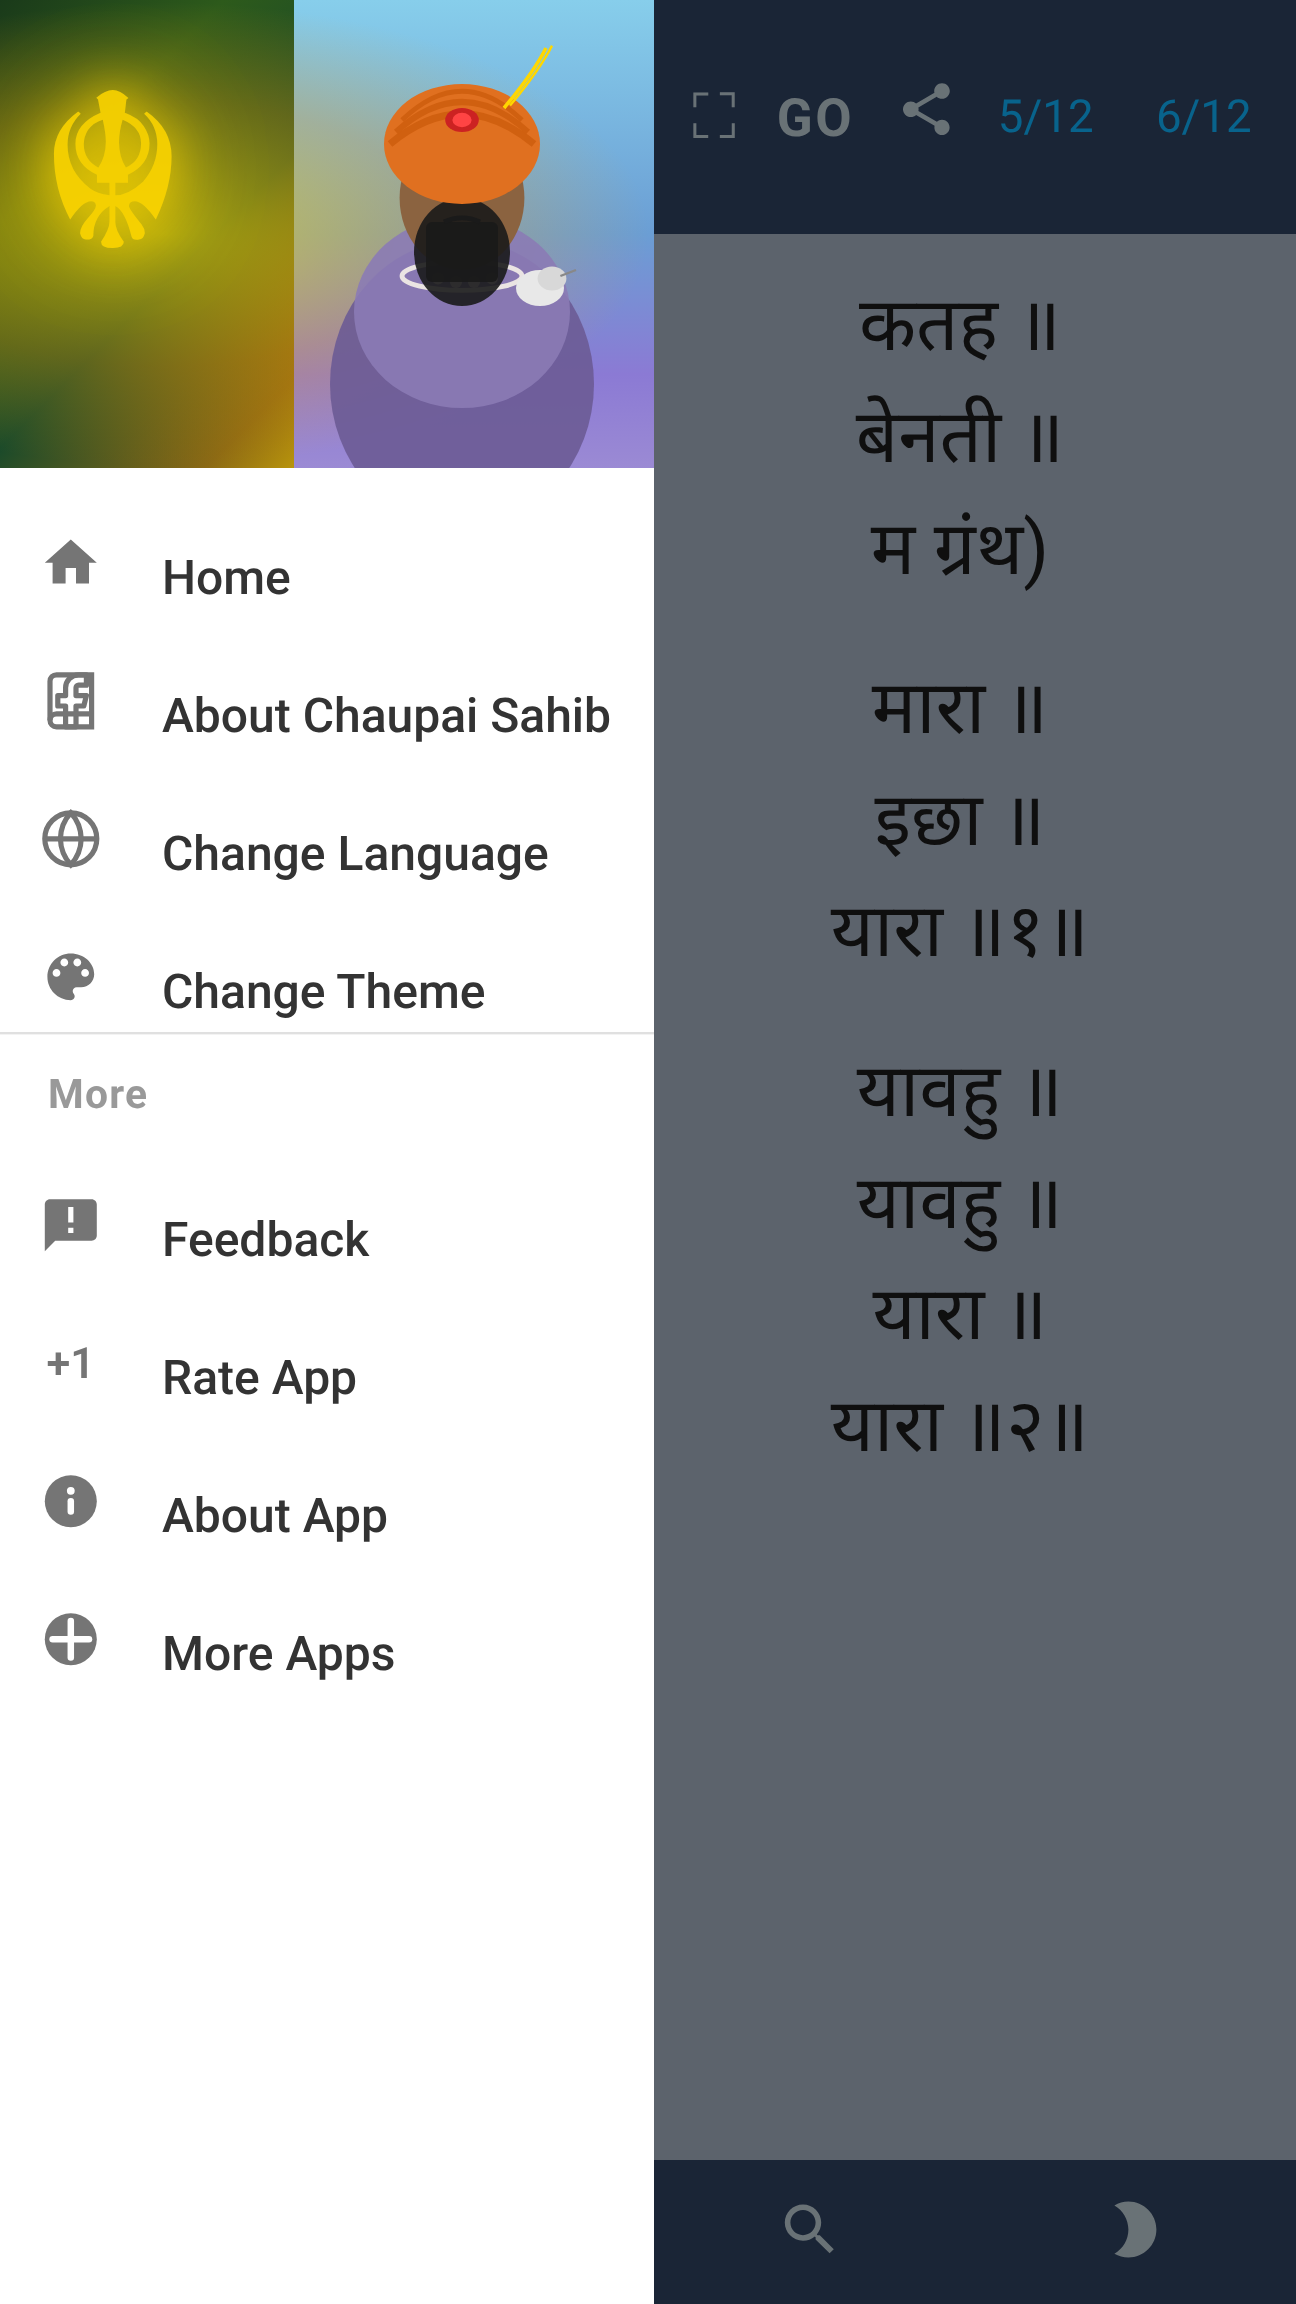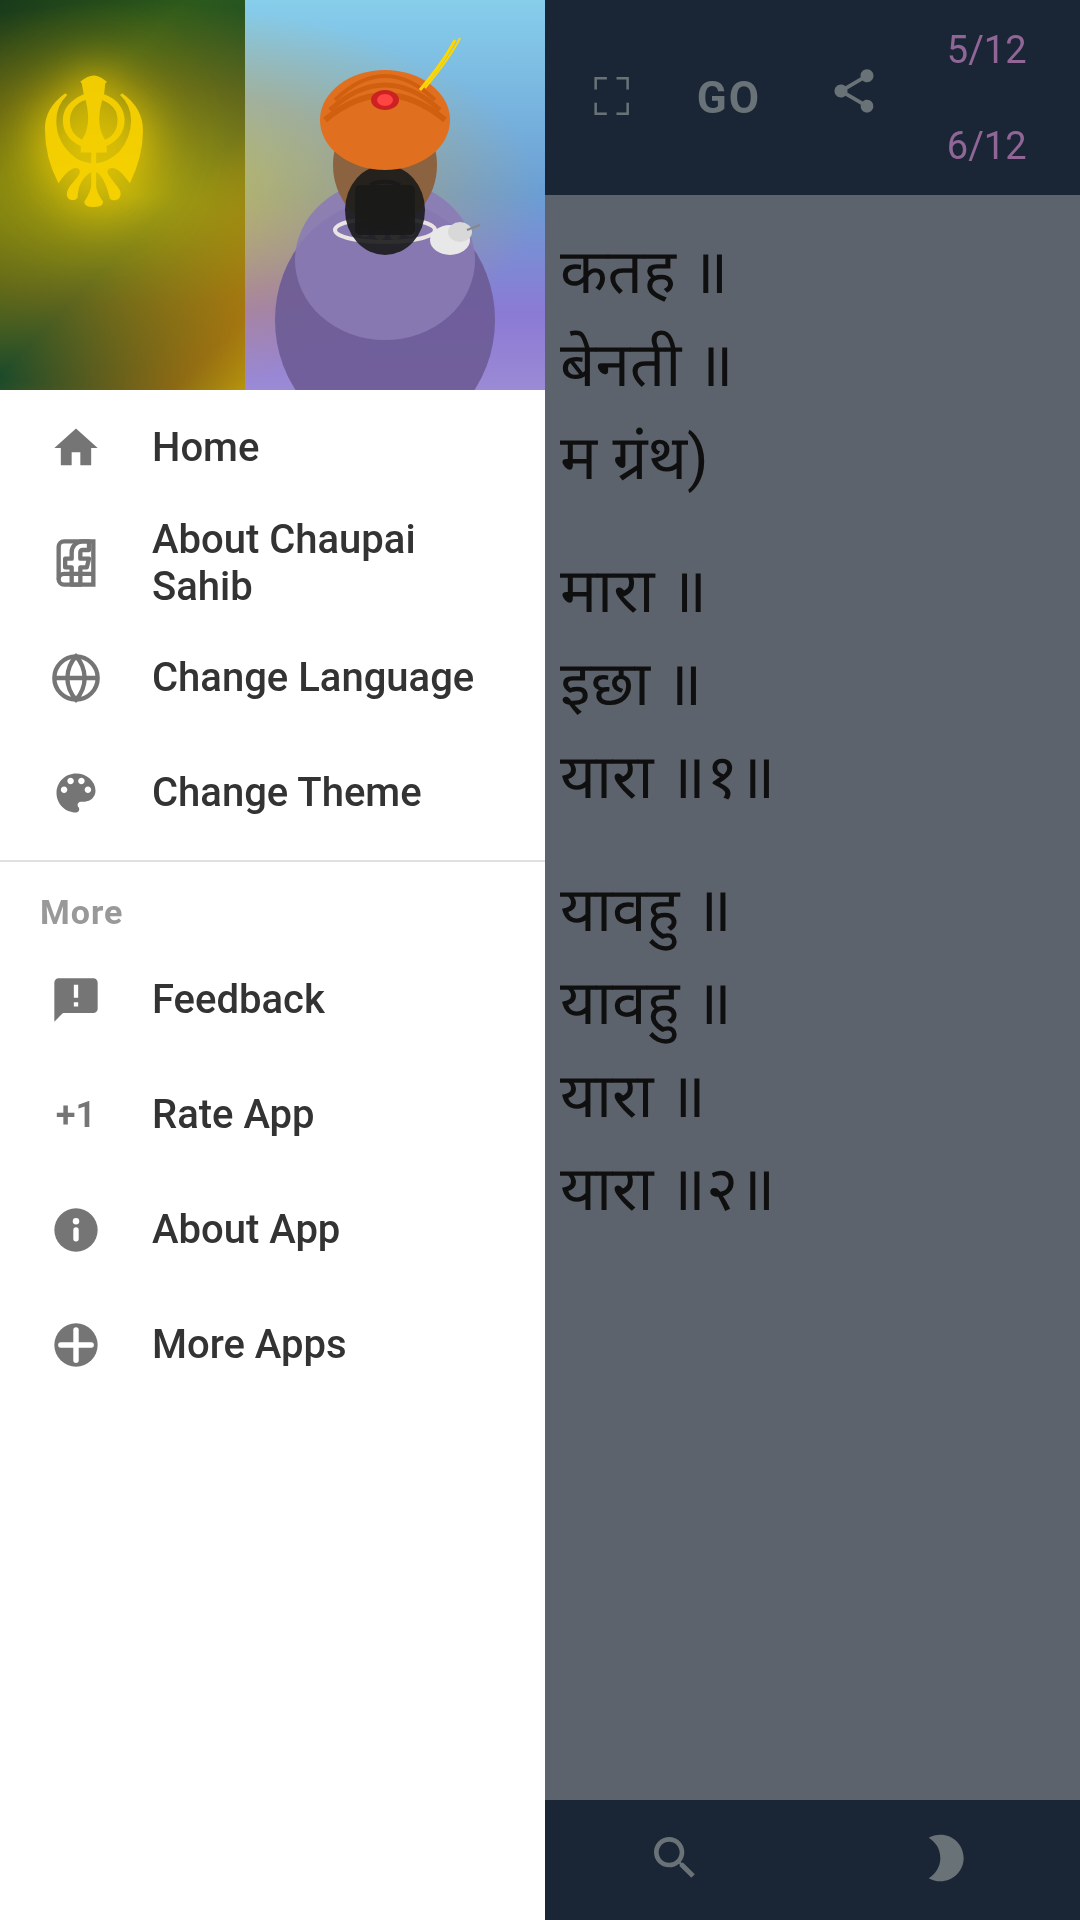--- a/index.html
+++ b/index.html
@@ -46,42 +46,41 @@
     .top-bar-go {
       color: #b0bec5;
       font-size: 44px;
       font-weight: 700;
       letter-spacing: 2px;
     }
 
     .top-bar-pages {
       display: flex;
       gap: 52px;
-      color: #f0abfc;
+      color: #0ea5e9;
       font-size: 38px;
-      flex-direction: column;
     }
 
     
     .scripture-area {
       position: absolute;
       top: 195px;
       left: 540px;
       width: 540px;
       height: 1580px;
       background: #9aa5b4;
       padding: 30px 20px;
       overflow: hidden;
     }
 
     .scripture-line {
       font-size: 62px;
       color: #1a1a1a;
       line-height: 1.5;
-      text-align: left;
+      text-align: center;
       padding-right: 20px;
     }
 
     
     .bottom-bar {
       position: absolute;
       bottom: 0;
       left: 540px;
       width: 540px;
       height: 120px;
@@ -166,22 +165,22 @@
 
     
     .menu-section {
       flex: 1;
       overflow-y: auto;
       background: #ffffff;
     }
 
     .menu-item {
       display: flex;
-      align-items: center;
-      padding: 0 40px;
+      align-items: flex-end;
+      padding: 0 23px;
       height: 115px;
       cursor: pointer;
       transition: background 0.2s;
     }
 
     .menu-icon {
       width: 72px;
       height: 72px;
       display: flex;
       align-items: center;

